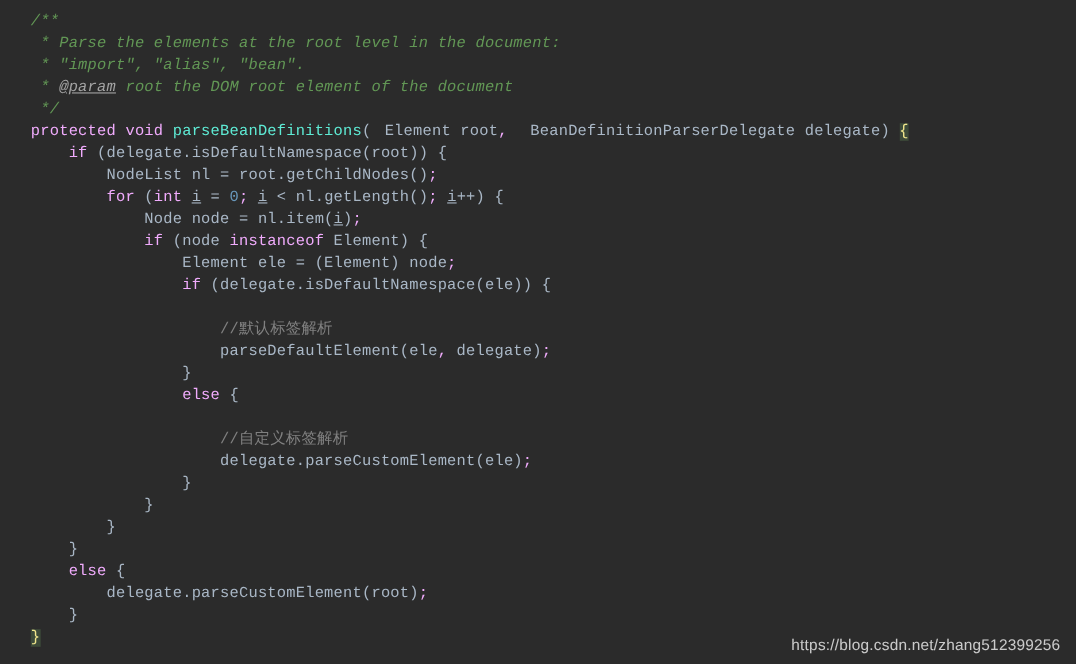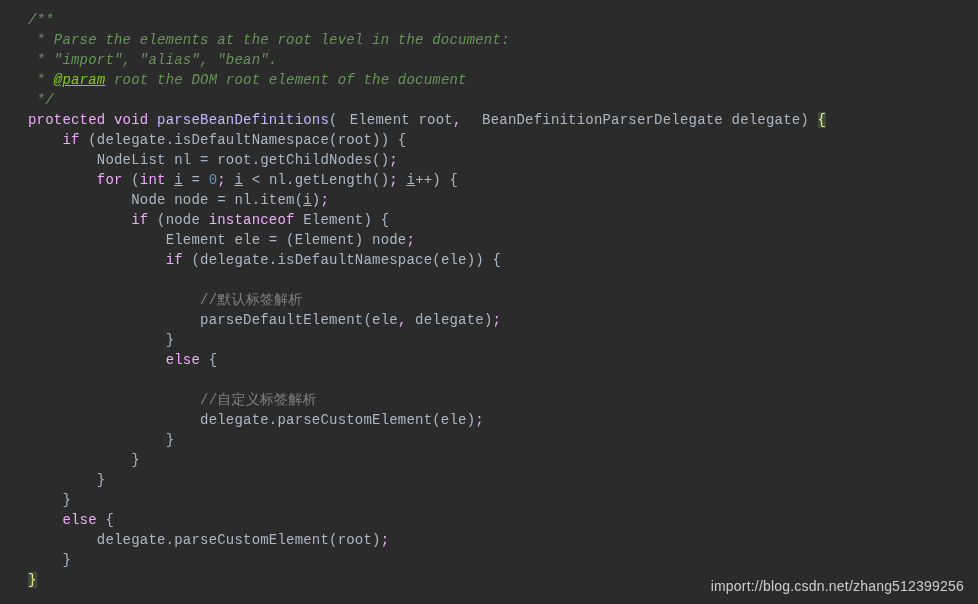--- a/index.html
+++ b/index.html
@@ -15,36 +15,36 @@
     overflow: hidden;
     position: relative;
   }
   .editor {
     padding: 10px 0 10px 28px;
     white-space: pre;
     letter-spacing: 0.2px;
   }
   .line { min-height: 20px; }
   .c-docstar { color: #629755; font-style: italic; }
-  .c-doctag { color: #84cc16; font-style: italic; text-decoration: underline; }
+  .c-doctag { color: #a3a3a3; font-style: italic; text-decoration: underline; }
   .c-keyword { color: #f0abfc; }
-  .c-method { color: #c4b5fd; }
+  .c-method { color: #5eead4; }
   .c-param { color: #a9b7c6; padding-left: 12px; }
   .c-number { color: #6897bb; }
   .c-brace-hl { background: #3d4b3a; color: #f0e68c; }
   .c-underline { text-decoration: underline; }
   .c-zh { color: #808080; margin-top: 28px; }
   .watermark {
     position: absolute;
     right: 14px;
     bottom: 8px;
     color: #e6e6e6;
     font-family: Arial, sans-serif;
     font-size: 14px;
     opacity: 0.85;
     letter-spacing: 0.2px;
   }
 </style>
 </head>
 <body>
 
 <div class="editor" id="editor"><div class="line"><span></span><span class="c-docstar">/**</span></div><div class="line"><span></span><span class="c-docstar"> * Parse the elements at the root level in the document:</span></div><div class="line"><span></span><span class="c-docstar"> * "import", "alias", "bean".</span></div><div class="line"><span></span><span class="c-docstar"> * </span><span class="c-doctag">@param</span><span class="c-docstar"> root the DOM root element of the document</span></div><div class="line"><span></span><span class="c-docstar"> */</span></div><div class="line"><span></span><span class="c-keyword">protected void </span><span class="c-method">parseBeanDefinitions</span><span>(</span><span class="c-param">Element root</span><span class="c-keyword">, </span><span class="c-param">BeanDefinitionParserDelegate delegate</span><span>) </span><span class="c-brace-hl">{</span></div><div class="line"><span>    </span><span class="c-keyword">if </span><span>(delegate.isDefaultNamespace(root)) {</span></div><div class="line"><span>        </span><span>NodeList nl = root.getChildNodes()</span><span class="c-keyword">;</span></div><div class="line"><span>        </span><span class="c-keyword">for </span><span>(</span><span class="c-keyword">int </span><span class="c-underline">i</span><span> = </span><span class="c-number">0</span><span class="c-keyword">; </span><span class="c-underline">i</span><span> &lt; nl.getLength()</span><span class="c-keyword">; </span><span class="c-underline">i</span><span>++) {</span></div><div class="line"><span>            </span><span>Node node = nl.item(</span><span class="c-underline">i</span><span>)</span><span class="c-keyword">;</span></div><div class="line"><span>            </span><span class="c-keyword">if </span><span>(node </span><span class="c-keyword">instanceof </span><span>Element) {</span></div><div class="line"><span>                </span><span>Element ele = (Element) node</span><span class="c-keyword">;</span></div><div class="line"><span>                </span><span class="c-keyword">if </span><span>(delegate.isDefaultNamespace(ele)) {</span></div><div class="line"><span>                </span></div><div class="line"><span>                    </span><span class="c-zh">//默认标签解析</span></div><div class="line"><span>                    </span><span>parseDefaultElement(ele</span><span class="c-keyword">, </span><span>delegate)</span><span class="c-keyword">;</span></div><div class="line"><span>                </span><span>}</span></div><div class="line"><span>                </span><span class="c-keyword">else </span><span>{</span></div><div class="line"><span>                </span></div><div class="line"><span>                    </span><span class="c-zh">//自定义标签解析</span></div><div class="line"><span>                    </span><span>delegate.parseCustomElement(ele)</span><span class="c-keyword">;</span></div><div class="line"><span>                </span><span>}</span></div><div class="line"><span>            </span><span>}</span></div><div class="line"><span>        </span><span>}</span></div><div class="line"><span>    </span><span>}</span></div><div class="line"><span>    </span><span class="c-keyword">else </span><span>{</span></div><div class="line"><span>        </span><span>delegate.parseCustomElement(root)</span><span class="c-keyword">;</span></div><div class="line"><span>    </span><span>}</span></div><div class="line"><span></span><span class="c-brace-hl">}</span></div></div>
-<div class="watermark">import://blog.csdn.net/zhang512399256</div>
+<div class="watermark">https://blog.csdn.net/zhang512399256</div>
 
 </body></html>

